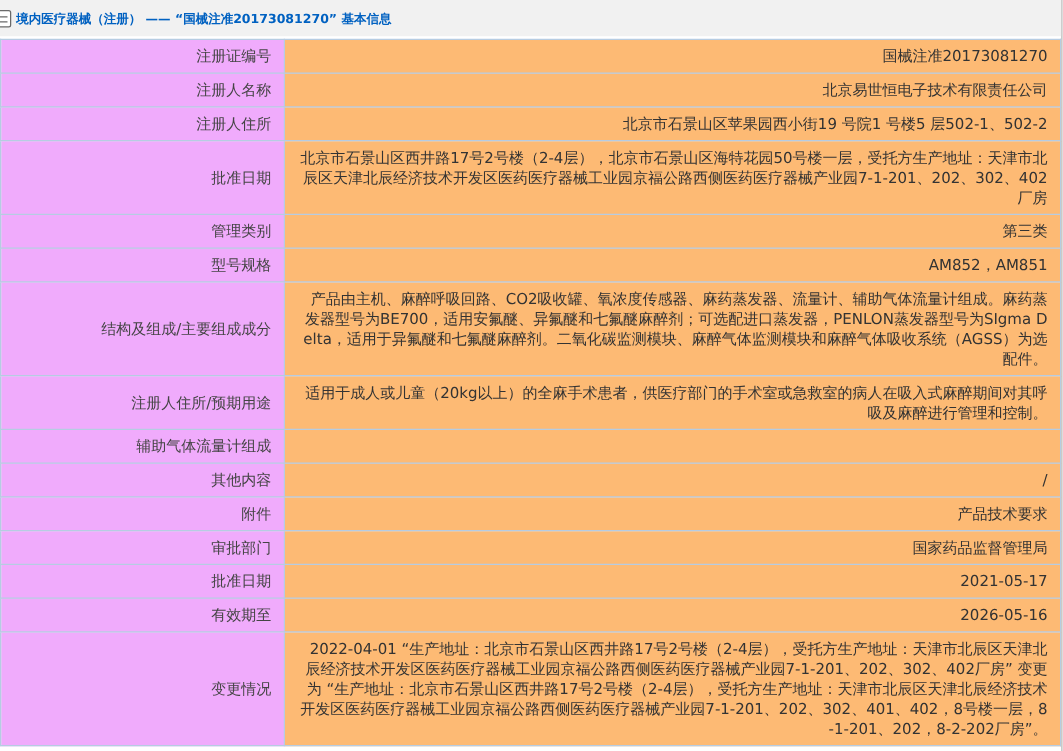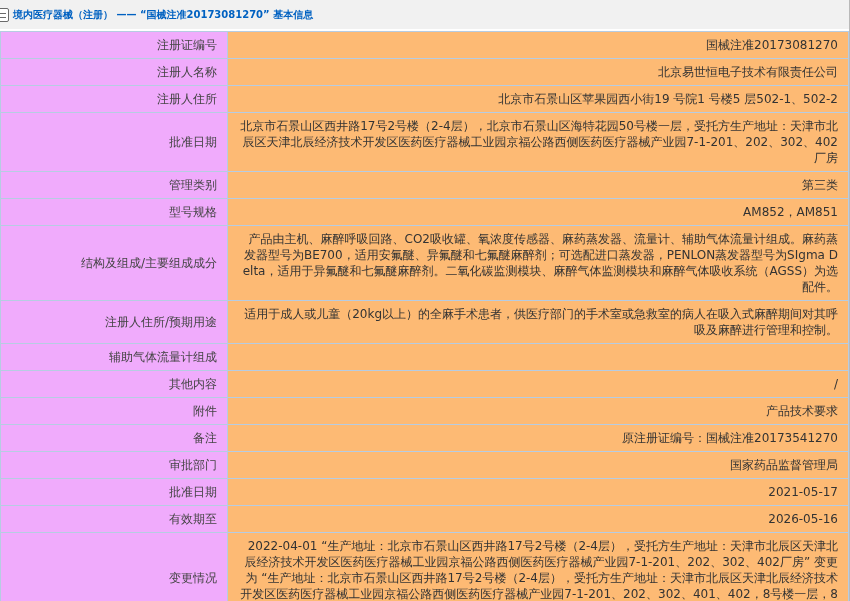--- a/index.html
+++ b/index.html
@@ -127,24 +127,20 @@
         </tr>
         <tr>
           <td class="label-cell"><span>其他内容</span></td>
           <td class="value-cell"><span>/</span></td>
         </tr>
         <tr>
           <td class="label-cell"><span>附件</span></td>
           <td class="value-cell"><span>产品技术要求</span></td>
         </tr>
         <tr>
-          <td class="label-cell"><span>备注</span></td>
-          <td class="value-cell"><span>原注册证编号：国械注准20173541270</span></td>
-        </tr>
-        <tr>
           <td class="label-cell"><span>审批部门</span></td>
           <td class="value-cell"><span>国家药品监督管理局</span></td>
         </tr>
         <tr>
           <td class="label-cell"><span>批准日期</span></td>
           <td class="value-cell"><span>2021-05-17</span></td>
         </tr>
         <tr>
           <td class="label-cell"><span>有效期至</span></td>
           <td class="value-cell"><span>2026-05-16</span></td>

